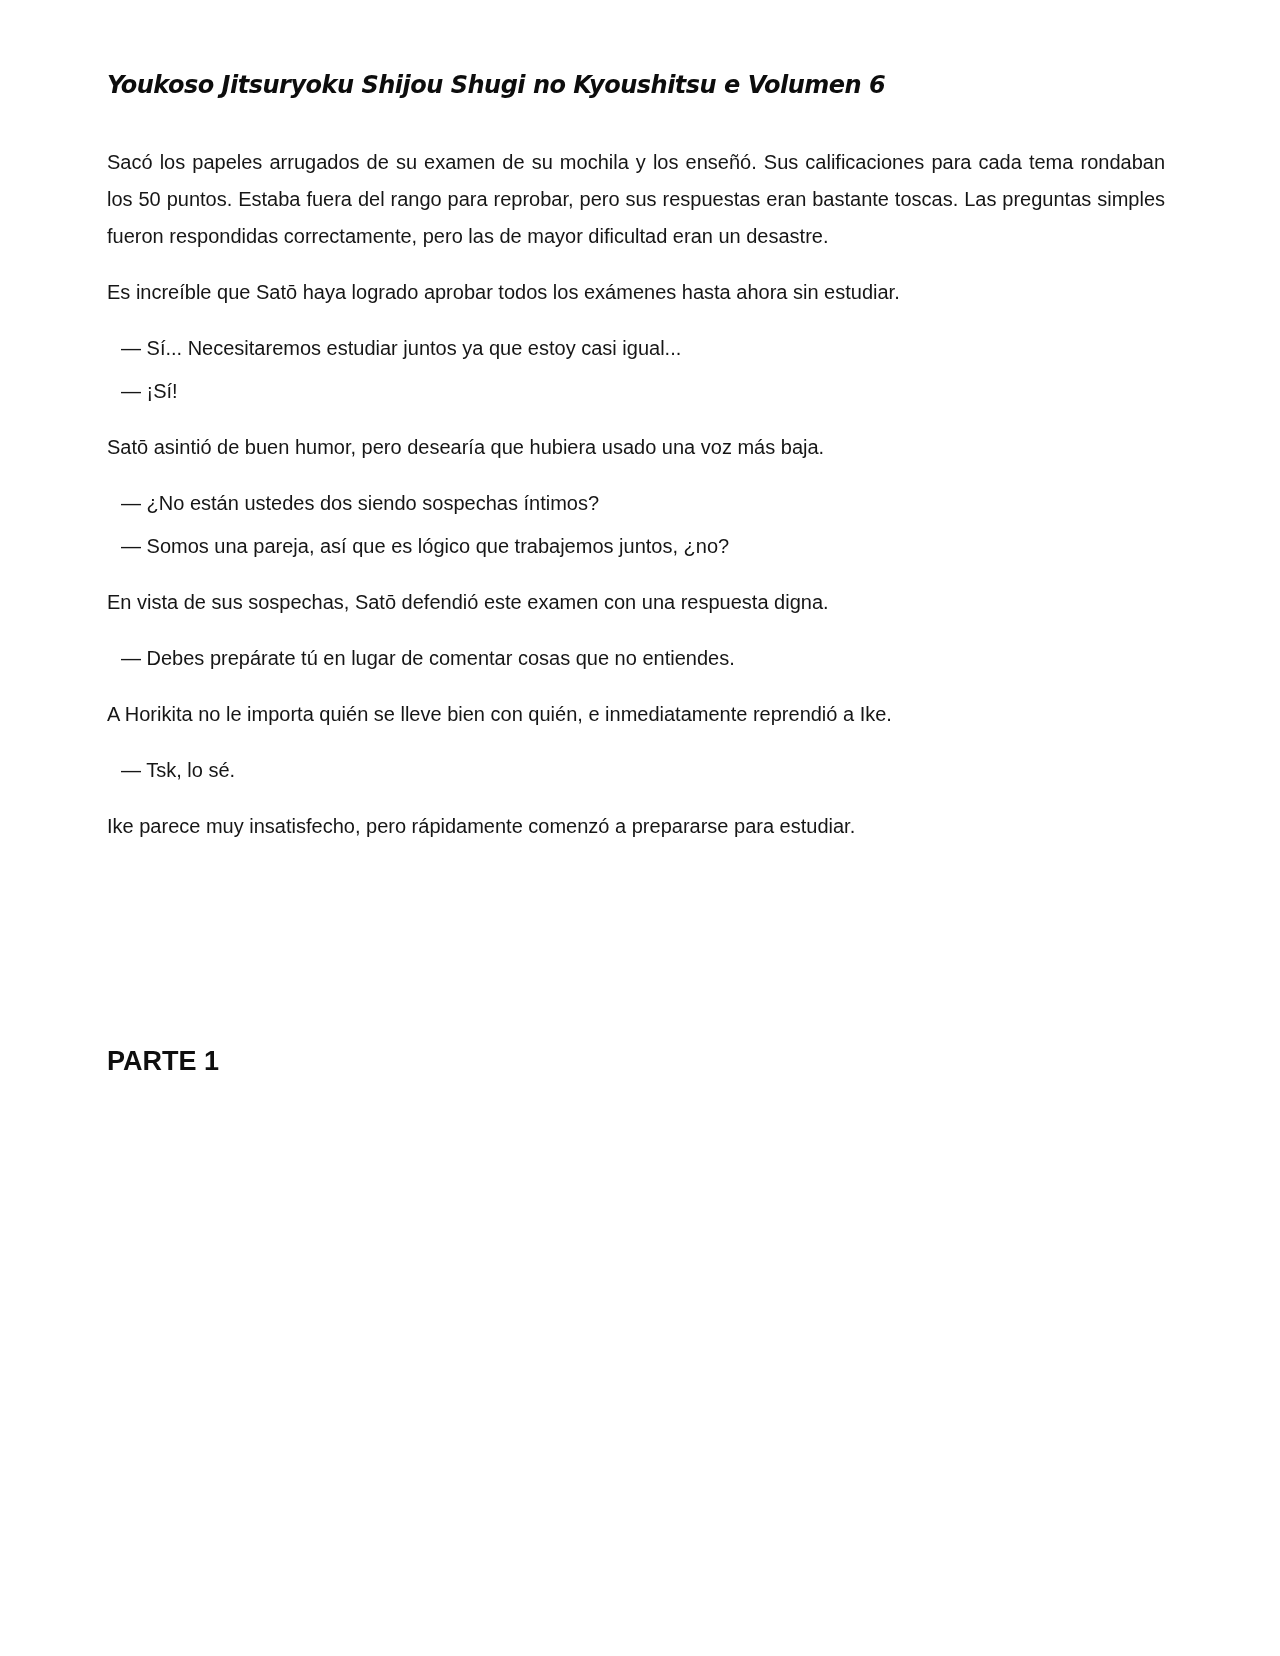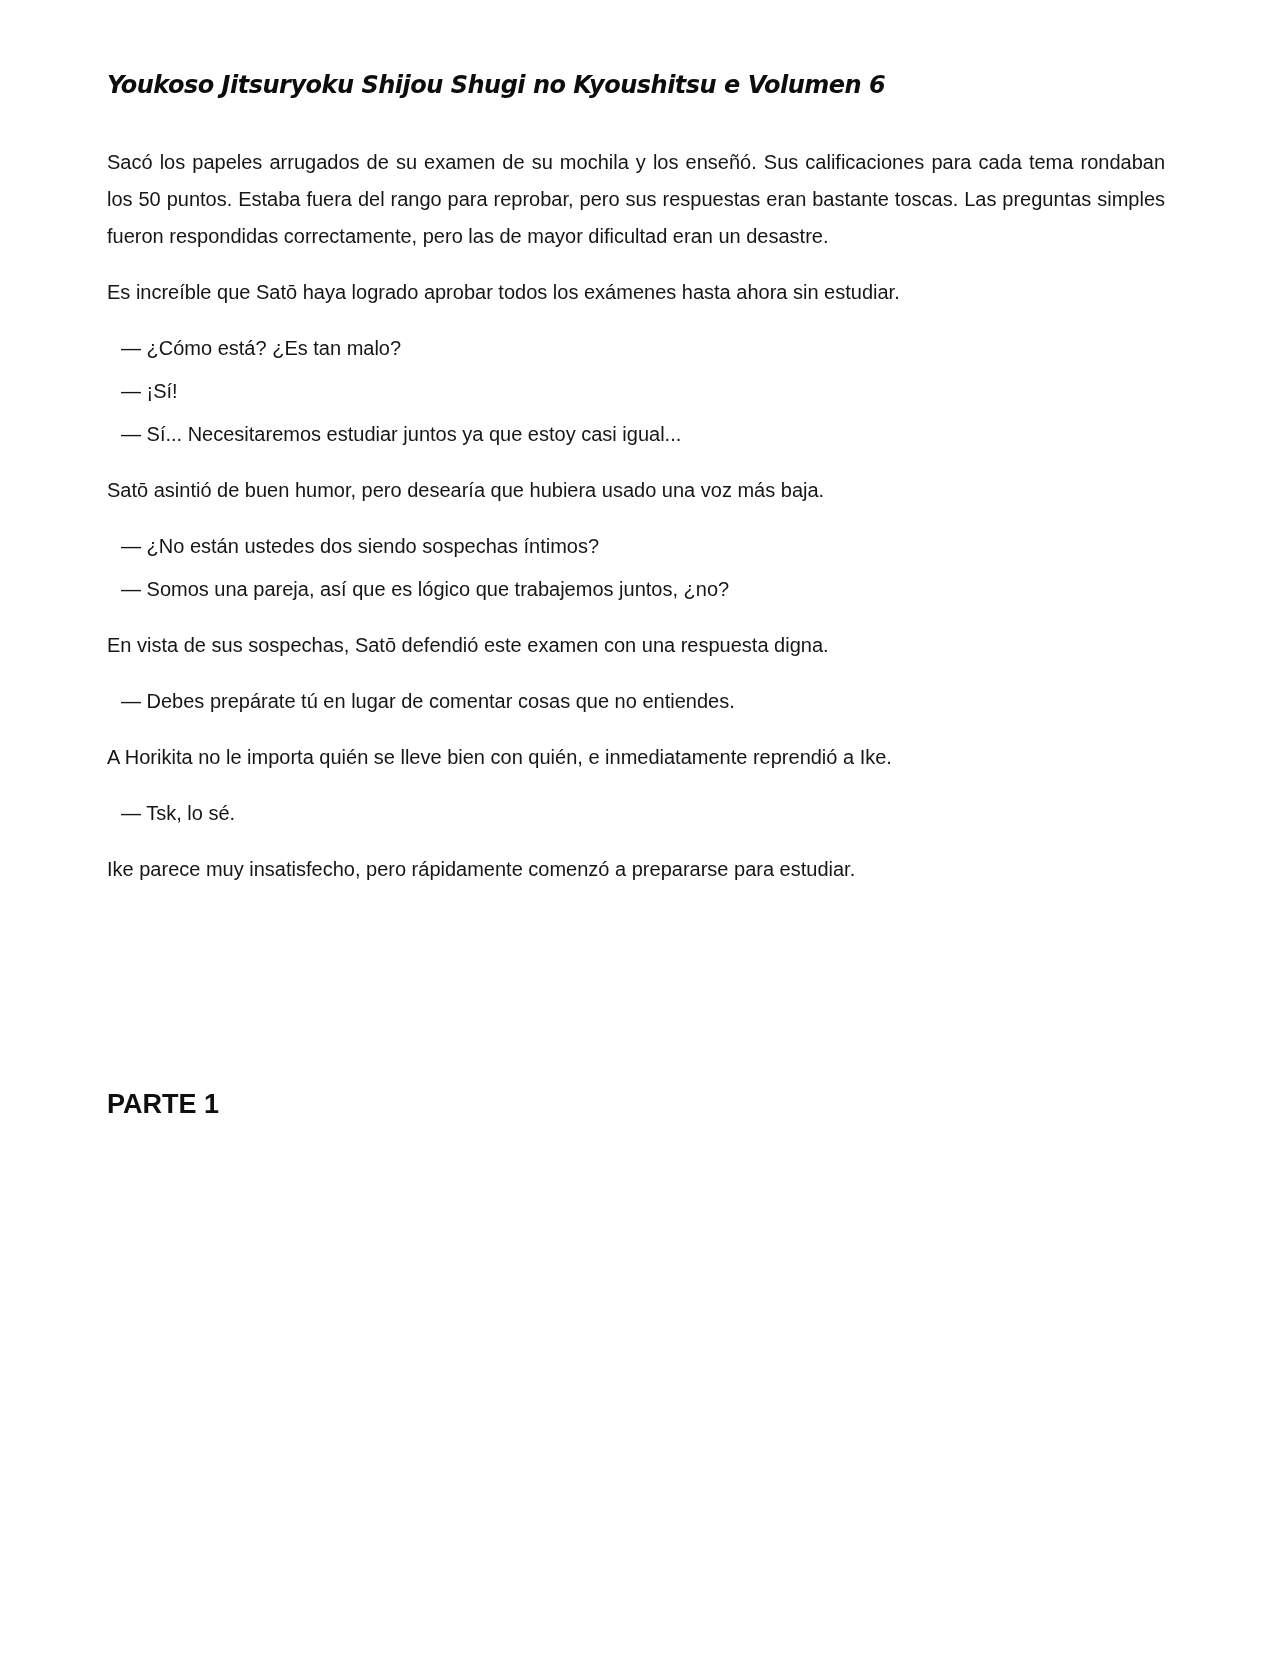--- a/index.html
+++ b/index.html
@@ -81,23 +81,22 @@
 <body>
 
 <div class="page">
   <div class="content">
 
     <h1 class="header-title">Youkoso Jitsuryoku Shijou Shugi no Kyoushitsu e Volumen 6</h1>
 
     <p class="body-par first-par">Sacó los papeles arrugados de su examen de su mochila y los enseñó. Sus calificaciones para cada tema rondaban los 50 puntos. Estaba fuera del rango para reprobar, pero sus respuestas eran bastante toscas. Las preguntas simples fueron respondidas correctamente, pero las de mayor dificultad eran un desastre.</p>
     <p class="body-par">Es increíble que Satō haya logrado aprobar todos los exámenes hasta ahora sin estudiar.</p>
 
-    <p class="dialogue">— ¿Cómo está? ¿Es tan malo?</p>
+    <p class="dialogue">— Sí... Necesitaremos estudiar juntos ya que estoy casi igual...</p>
     <p class="dialogue">— ¡Sí!</p>
-    <p class="dialogue">— Sí... Necesitaremos estudiar juntos ya que estoy casi igual...</p>
 
     <p class="body-par">Satō asintió de buen humor, pero desearía que hubiera usado una voz más baja.</p>
 
     <p class="dialogue">— ¿No están ustedes dos siendo sospechas íntimos?</p>
 
 
     <p class="dialogue">— Somos una pareja, así que es lógico que trabajemos juntos, ¿no?</p>
 
     <p class="body-par">En vista de sus sospechas, Satō defendió este examen con una respuesta digna.</p>
 

